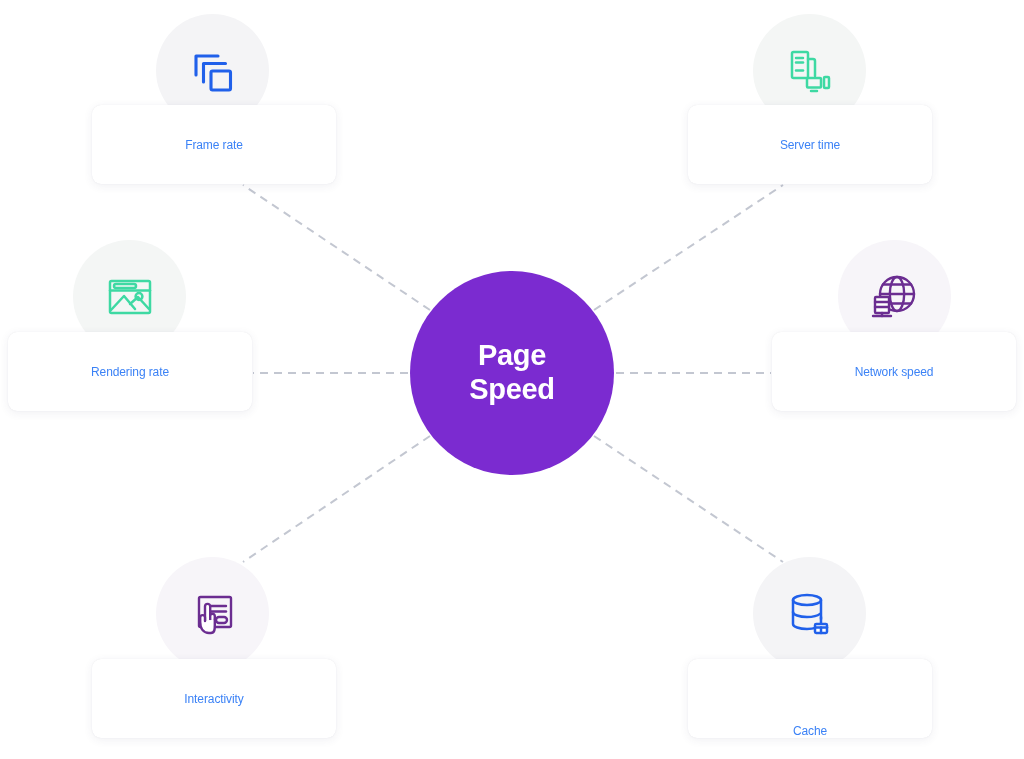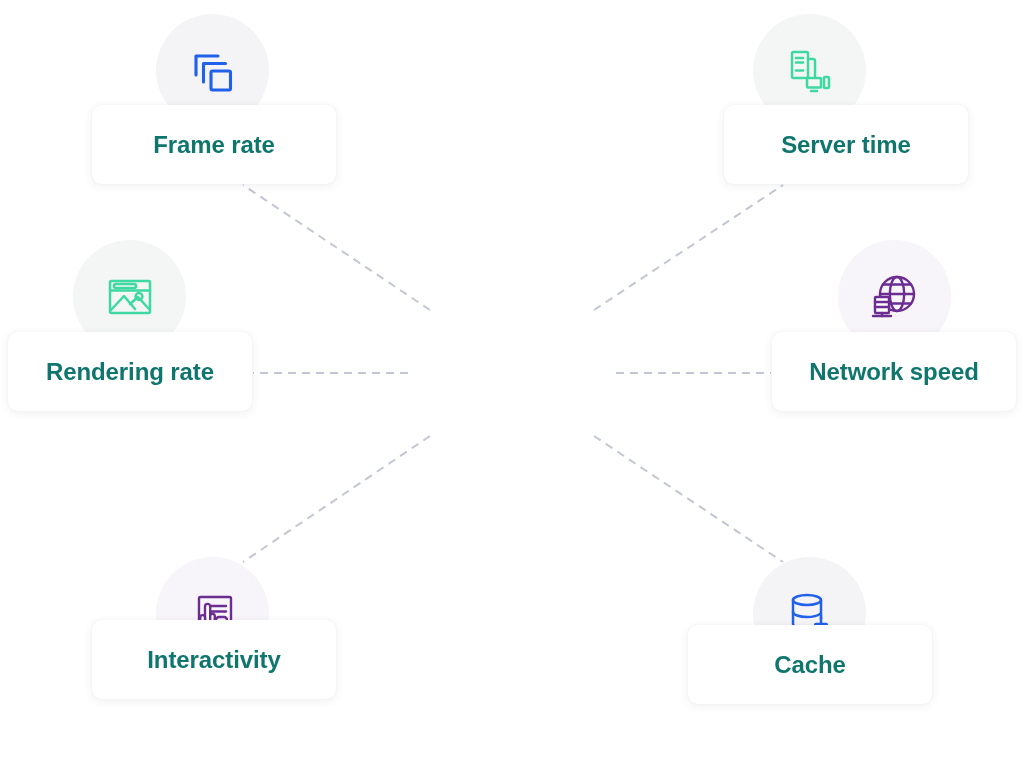--- a/index.html
+++ b/index.html
@@ -44,23 +44,23 @@
     background: #ffffff;
     border-radius: 9px;
     box-shadow: 0 2px 10px rgba(60, 60, 90, 0.075),
                 0 0 1px rgba(60, 60, 90, 0.12);
     display: flex;
     align-items: center;
     justify-content: center;
     z-index: 3;
   }
   .node-card-label {
-    font-size: 24px;
-    font-weight: bold;
-    color: #0f766e;
+    font-size: 12px;
+    font-weight: normal;
+    color: #3b82f6;
     letter-spacing: -0.1px;
     white-space: nowrap;
   }
   #hub {
     position: absolute;
     left: 410px;
     top: 271px;
     width: 204px;
     height: 204px;
     border-radius: 50%;
@@ -121,21 +121,21 @@
           <line x1="12" y1="13" x2="19" y2="13"></line>
           <line x1="12" y1="17.5" x2="19" y2="17.5"></line>
           <line x1="12" y1="25.5" x2="19" y2="25.5"></line>
           <path d="M24 14 L29 14 A2 2 0 0 1 31 16 L31 31"></path>
           <rect x="23" y="33" width="14" height="9.5" rx="1"></rect>
           <line x1="27" y1="46" x2="33" y2="46"></line>
           <rect x="40" y="32" width="5" height="11" rx="1"></rect>
         </svg>
       </span>
     </div>
-    <div class="node-card" style="left:724px; top:105px;">
+    <div class="node-card" style="left:688px; top:105px;">
       <span class="node-card-label">Server time</span>
     </div>
   </div>
 
   <div class="node">
     <div class="node-icon-circle" style="left:73px; top:240px; background:#f4f6f5;">
       <span>
         <svg class="icon-svg" width="52" height="52" viewBox="0 0 52 52" xmlns="http://www.w3.org/2000/svg" fill="none" stroke="#3ed9a3" stroke-width="2.5" stroke-linecap="round" stroke-linejoin="round">
           <rect x="6" y="10" width="40" height="32" rx="1.5"></rect>
           <line x1="6" y1="19.5" x2="46" y2="19.5"></line>
@@ -181,39 +181,45 @@
           <line x1="24" y1="18" x2="39" y2="18"></line>
           <line x1="24" y1="23.5" x2="39" y2="23.5"></line>
           <rect x="29" y="29" width="11" height="6" rx="3"></rect>
           <path d="M18 33 L18 18.5 A2.6 2.6 0 0 1 23.2 18.5 L23.2 31" fill="#ffffff"></path>
           <path d="M23.2 31 L23.2 28 A2.3 2.3 0 0 1 27.8 28 L27.8 31.5" fill="#ffffff"></path>
           <path d="M18 33 L18 29.5 A2.4 2.4 0 0 0 13.2 29.5 L13.2 34
                    C13.2 41.5 17 45 22 45 L23.8 45 C27.8 45 27.8 41 27.8 37 L27.8 31.5" fill="#ffffff"></path>
         </svg>
       </span>
     </div>
-    <div class="node-card" style="left:92px; top:620px;justify-content:center;">
+    <div class="node-card" style="left:92px; top:659px;justify-content:center;">
       <span class="node-card-label">Interactivity</span>
     </div>
   </div>
 
   <div class="node">
     <div class="node-icon-circle" style="left:753px; top:557px; background:#f4f4f6;">
       <span>
         <svg class="icon-svg" width="52" height="52" viewBox="0 0 52 52" xmlns="http://www.w3.org/2000/svg" fill="none" stroke="#2060ea" stroke-width="2.5" stroke-linecap="round" stroke-linejoin="round">
           <ellipse cx="23" cy="12" rx="14" ry="5"></ellipse>
           <path d="M9 12 L9 36 C9 38.8 15.3 41 23 41 C26.4 41 29.5 40.6 31.8 39.9"></path>
           <path d="M37 12 L37 31"></path>
           <path d="M9 24 C9 26.8 15.3 29 23 29 C28.8 29 33.8 27.7 36 25.9"></path>
           <line x1="37" y1="29" x2="37" y2="36"></line>
           <rect x="31" y="36" width="12" height="9" rx="1.2" fill="#ffffff"></rect>
           <line x1="31" y1="39.5" x2="43" y2="39.5"></line>
           <line x1="37" y1="39.5" x2="37" y2="45"></line>
         </svg>
       </span>
     </div>
-    <div class="node-card" style="left:688px; top:625px;">
+    <div class="node-card" style="left:688px; top:659px;align-items:flex-end;">
       <span class="node-card-label">Cache</span>
     </div>
   </div>
 
+  <div id="hub">
+    <div id="hub-label">
+      <div>Page</div>
+      <div>Speed</div>
+    </div>
+  </div>
 
 </div>
 
 </body></html>

